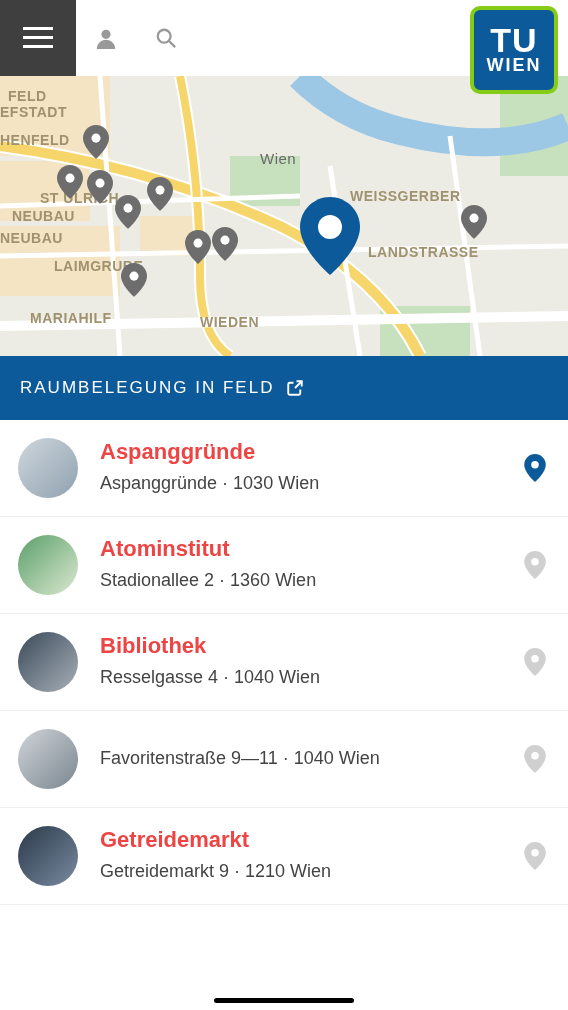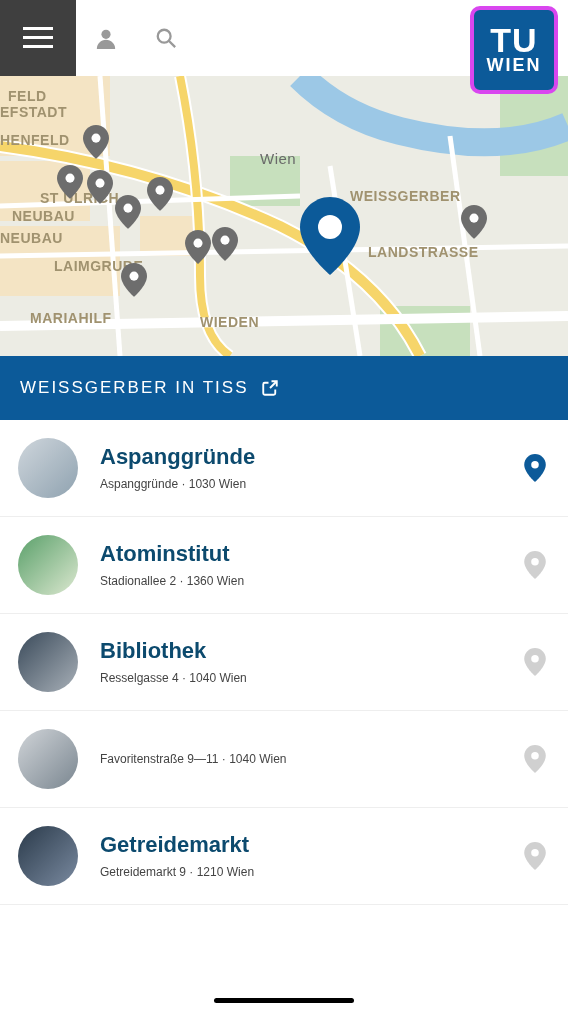--- a/index.html
+++ b/index.html
@@ -1,34 +1,34 @@
 <!DOCTYPE html>
 <html><head>
 <meta charset="utf-8">
 <style>
   * { box-sizing: border-box; margin: 0; padding: 0; }
   html, body { width: 568px; height: 1010px; font-family: -apple-system, Helvetica, Arial, sans-serif; background: #fff; color: #333; overflow: hidden; }
   .header { height: 76px; display: flex; align-items: center; position: relative; }
   .menu-btn { width: 76px; height: 76px; background: #3f3f3f; display: flex; align-items: center; justify-content: center; }
   .icon-btn { width: 60px; height: 76px; display: flex; align-items: center; justify-content: center; color: #888; }
-  .logo { position: absolute; right: 10px; top: 6px; width: 88px; height: 88px; background: #0c5a99; border-radius: 10px; display:flex; flex-direction:column; align-items:center; justify-content:center; color:#fff; font-weight:700; z-index:10; border:4px solid #d946ef; }
+  .logo { position: absolute; right: 10px; top: 6px; width: 88px; height: 88px; background: #0c5a99; border-radius: 10px; display:flex; flex-direction:column; align-items:center; justify-content:center; color:#fff; font-weight:700; z-index:10; border:4px solid #84cc16; }
   .logo .tu { font-size: 34px; line-height: 30px; letter-spacing:1px; }
   .logo .wien { font-size: 18px; letter-spacing:2px; }
   .map { position: relative; height: 280px; overflow:hidden; }
   .map-bg { position:absolute; inset:0; }
   .map-label { position:absolute; font-size:14px; font-weight:700; color:#a0926f; letter-spacing:0.5px; text-transform:uppercase; }
   .pin { position:absolute; width:26px; height:36px; transform:translate(-50%,-100%); }
   .pin.big { width:60px; height:78px; }
   .banner { background:#0c5a99; color:#fff; padding:22px 20px; font-size:17px; letter-spacing:2px; display:flex; align-items:center; gap:12px; }
   .list { }
   .row { display:flex; align-items:center; padding:18px 18px; border-bottom:1px solid #eee; gap:22px; }
   .thumb { width:60px; height:60px; border-radius:50%; flex:0 0 60px; background:#bcd; background-size:cover; background-position:center; }
   .row-body { flex:1; min-width:0; }
-  .row-title { color:#0c4a6e; font-weight:700; font-size:22px; margin-bottom:6px; }
-  .row-sub { color:#444; font-size:12px; line-height:1.4; }
+  .row-title { color:#ef4444; font-weight:700; font-size:22px; margin-bottom:6px; }
+  .row-sub { color:#444; font-size:18px; line-height:1.4; }
   .row-pin { flex:0 0 30px; display:flex; align-items:center; justify-content:center; }
   .row-pin svg { width:22px; height:28px; }
   .row-pin.active { color:#0c5a99; }
   .row-pin.inactive { color:#d0d0d0; }
   .home-indicator { position:absolute; bottom:7px; left:50%; transform:translateX(-50%); width:140px; height:5px; background:#000; border-radius:3px; }
 </style>
 </head>
 <body>
 
 <div class="header">
@@ -135,21 +135,21 @@
           <circle cx="20" cy="20" r="8" fill="#fff"></circle>
         </svg></div>
       <div class="pin" style="left: 474px; top: 164px;"><svg viewBox="0 0 40 52" width="100%" height="100%">
           <path fill="#6d6d6d" d="M20 0C9 0 0 9 0 20c0 15 20 32 20 32s20-17 20-32C40 9 31 0 20 0z"></path>
           <circle cx="20" cy="20" r="7" fill="#fff"></circle>
         </svg></div>
     </div>
 </div>
 
 <div class="banner">
-  <span>WEISSGERBER IN TISS</span>
+  <span>RAUMBELEGUNG IN FELD</span>
   <svg width="18" height="18" viewBox="0 0 24 24" fill="none" stroke="#fff" stroke-width="2.5">
       <path d="M14 3h7v7"></path>
       <path d="M21 3l-9 9"></path>
       <path d="M19 14v5a2 2 0 0 1-2 2H5a2 2 0 0 1-2-2V7a2 2 0 0 1 2-2h5"></path>
     </svg>
 </div>
 
 <div class="list" id="list">
     <div class="row">
       <div class="thumb" style="background: linear-gradient(135deg, rgb(207, 214, 220), rgb(143, 162, 176));"></div>

